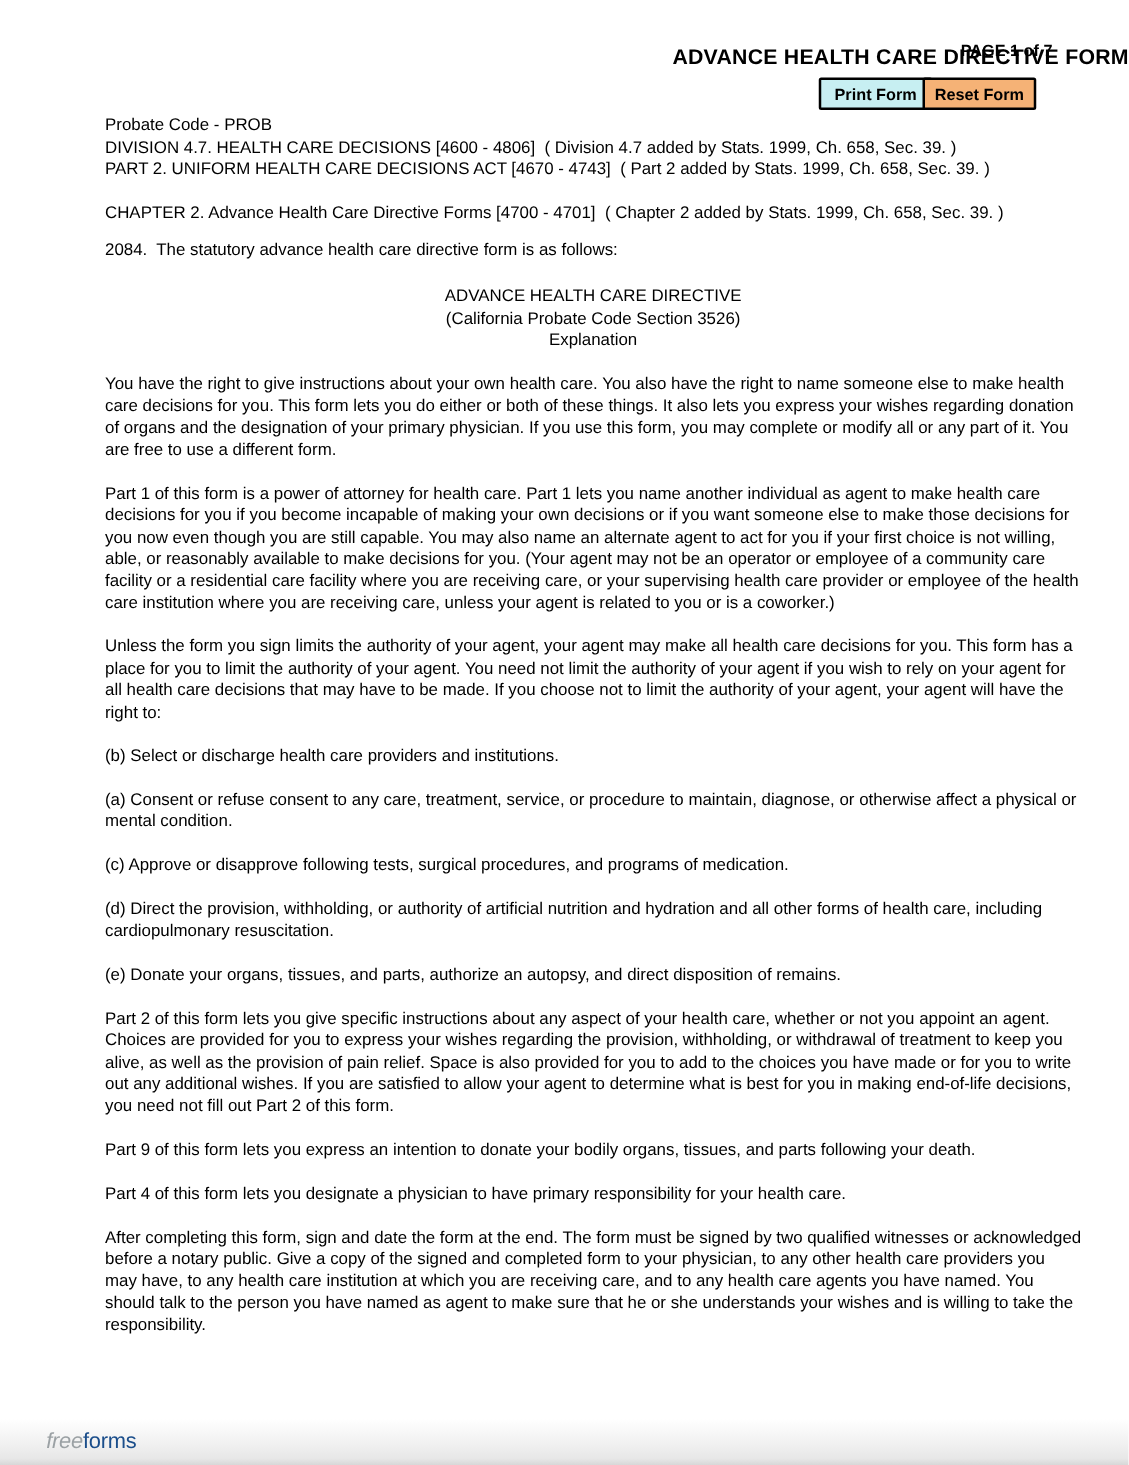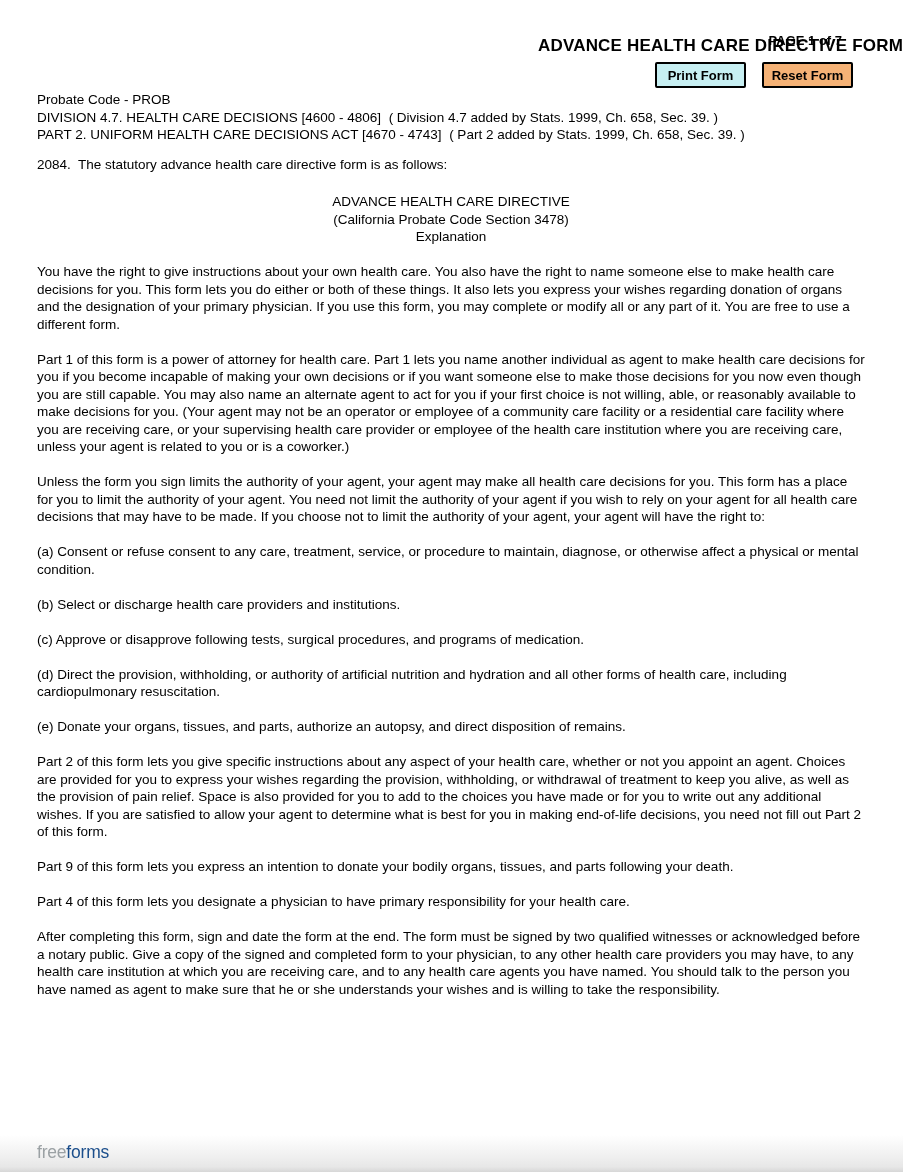--- a/index.html
+++ b/index.html
@@ -42,23 +42,23 @@
     border-radius: 2px;
     font-family: "Liberation Sans", "DejaVu Sans", sans-serif;
     font-size: 13px;
     font-weight: bold;
     color: #000000;
     text-align: center;
     padding: 0;
     cursor: pointer;
   }
   .btn-print { left: 655px; background: #c7eff2; }
-  .btn-reset { left: 762px; background: #f5b276; }
+  .btn-reset { left: 738px; background: #f5b276; }
   
-  .content { padding: 0 38px 0 37px; }
+  .content { padding: 0 38px 0 37px; margin-left: 47px; }
   .content p {
     margin: 17.5px 0 0 0;
     white-space: pre-wrap;
   }
   .code-block { margin-top: 2px !important; }
   .section-line { margin-top: 12px !important; }
   .centered-heading { text-align: center; margin-top: 20px !important; }
   
   .footer {
     position: absolute;
@@ -66,48 +66,49 @@
     height: 37px;
     background: linear-gradient(180deg, #ffffff 0%, #efefef 60%, #e7e7e7 86%, #d7d7d7 100%);
   }
   .logo {
     position: absolute;
     left: 37px; top: 7px;
     font-size: 17.5px;
     line-height: 20px;
     letter-spacing: -0.2px;
   }
-  .logo .free  { color: #9ba1a4; font-weight: 400; }
+  .logo .free  { color: #9ba1a4; font-weight: 400; font-style: italic; }
   .logo .forms { color: #1b4e8b; font-weight: 400; }
 </style>
 </head>
 <body>
 
 <div class="page">
 
   <div class="header">
     <div class="doc-title">ADVANCE HEALTH CARE DIRECTIVE FORM</div>
     <div class="page-indicator">PAGE 1 of 7</div>
     <button class="form-btn btn-print">Print Form</button>
     <button class="form-btn btn-reset">Reset Form</button>
   </div>
 
   <div class="content">
     <p class="code-block">Probate Code - PROB
 DIVISION 4.7. HEALTH CARE DECISIONS [4600 - 4806]  ( Division 4.7 added by Stats. 1999, Ch. 658, Sec. 39. )
 PART 2. UNIFORM HEALTH CARE DECISIONS ACT [4670 - 4743]  ( Part 2 added by Stats. 1999, Ch. 658, Sec. 39. )</p>
+    <p>CHAPTER 2. Advance Health Care Directive Forms [4700 - 4701]  ( Chapter 2 added by Stats. 1999, Ch. 658, Sec. 39. )</p>
     <p class="section-line">2084.  The statutory advance health care directive form is as follows:</p>
     <p class="centered-heading">ADVANCE HEALTH CARE DIRECTIVE
-(California Probate Code Section 3478)
+(California Probate Code Section 3526)
 Explanation</p>
     <p>You have the right to give instructions about your own health care. You also have the right to name someone else to make health care decisions for you. This form lets you do either or both of these things. It also lets you express your wishes regarding donation of organs and the designation of your primary physician. If you use this form, you may complete or modify all or any part of it. You are free to use a different form.</p>
     <p>Part 1 of this form is a power of attorney for health care. Part 1 lets you name another individual as agent to make health care decisions for you if you become incapable of making your own decisions or if you want someone else to make those decisions for you now even though you are still capable. You may also name an alternate agent to act for you if your first choice is not willing, able, or reasonably available to make decisions for you. (Your agent may not be an operator or employee of a community care facility or a residential care facility where you are receiving care, or your supervising health care provider or employee of the health care institution where you are receiving care, unless your agent is related to you or is a coworker.)</p>
     <p>Unless the form you sign limits the authority of your agent, your agent may make all health care decisions for you. This form has a place for you to limit the authority of your agent. You need not limit the authority of your agent if you wish to rely on your agent for all health care decisions that may have to be made. If you choose not to limit the authority of your agent, your agent will have the right to:</p>
+    <p>(b) Select or discharge health care providers and institutions.</p>
     <p>(a) Consent or refuse consent to any care, treatment, service, or procedure to maintain, diagnose, or otherwise affect a physical or mental condition.</p>
-    <p>(b) Select or discharge health care providers and institutions.</p>
     <p>(c) Approve or disapprove following tests, surgical procedures, and programs of medication.</p>
     <p>(d) Direct the provision, withholding, or authority of artificial nutrition and hydration and all other forms of health care, including cardiopulmonary resuscitation.</p>
     <p>(e) Donate your organs, tissues, and parts, authorize an autopsy, and direct disposition of remains.</p>
     <p>Part 2 of this form lets you give specific instructions about any aspect of your health care, whether or not you appoint an agent. Choices are provided for you to express your wishes regarding the provision, withholding, or withdrawal of treatment to keep you alive, as well as the provision of pain relief. Space is also provided for you to add to the choices you have made or for you to write out any additional wishes. If you are satisfied to allow your agent to determine what is best for you in making end-of-life decisions, you need not fill out Part 2 of this form.</p>
     <p>Part 9 of this form lets you express an intention to donate your bodily organs, tissues, and parts following your death.</p>
     <p>Part 4 of this form lets you designate a physician to have primary responsibility for your health care.</p>
     <p>After completing this form, sign and date the form at the end. The form must be signed by two qualified witnesses or acknowledged before a notary public. Give a copy of the signed and completed form to your physician, to any other health care providers you may have, to any health care institution at which you are receiving care, and to any health care agents you have named. You should talk to the person you have named as agent to make sure that he or she understands your wishes and is willing to take the responsibility.</p>
   </div>
 
   <div class="footer">

